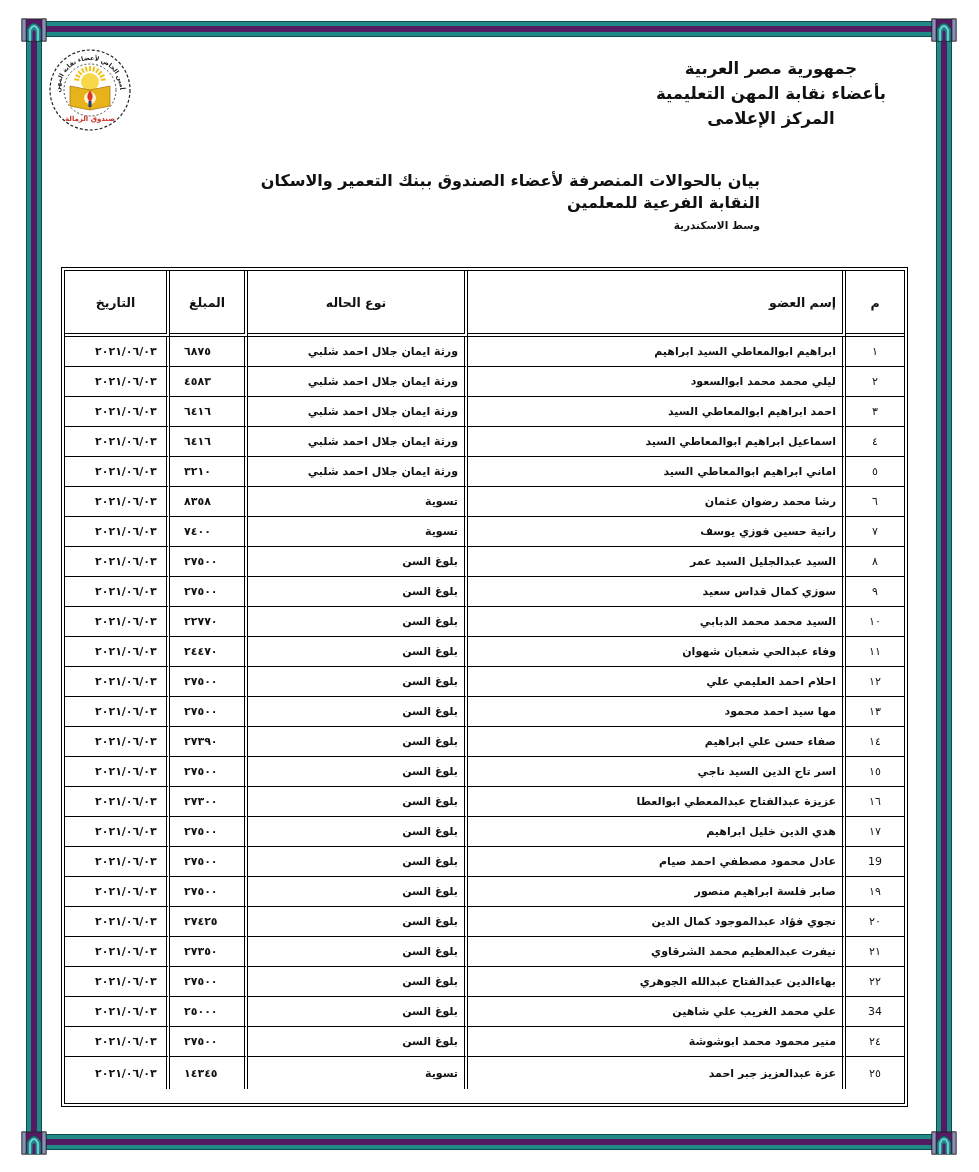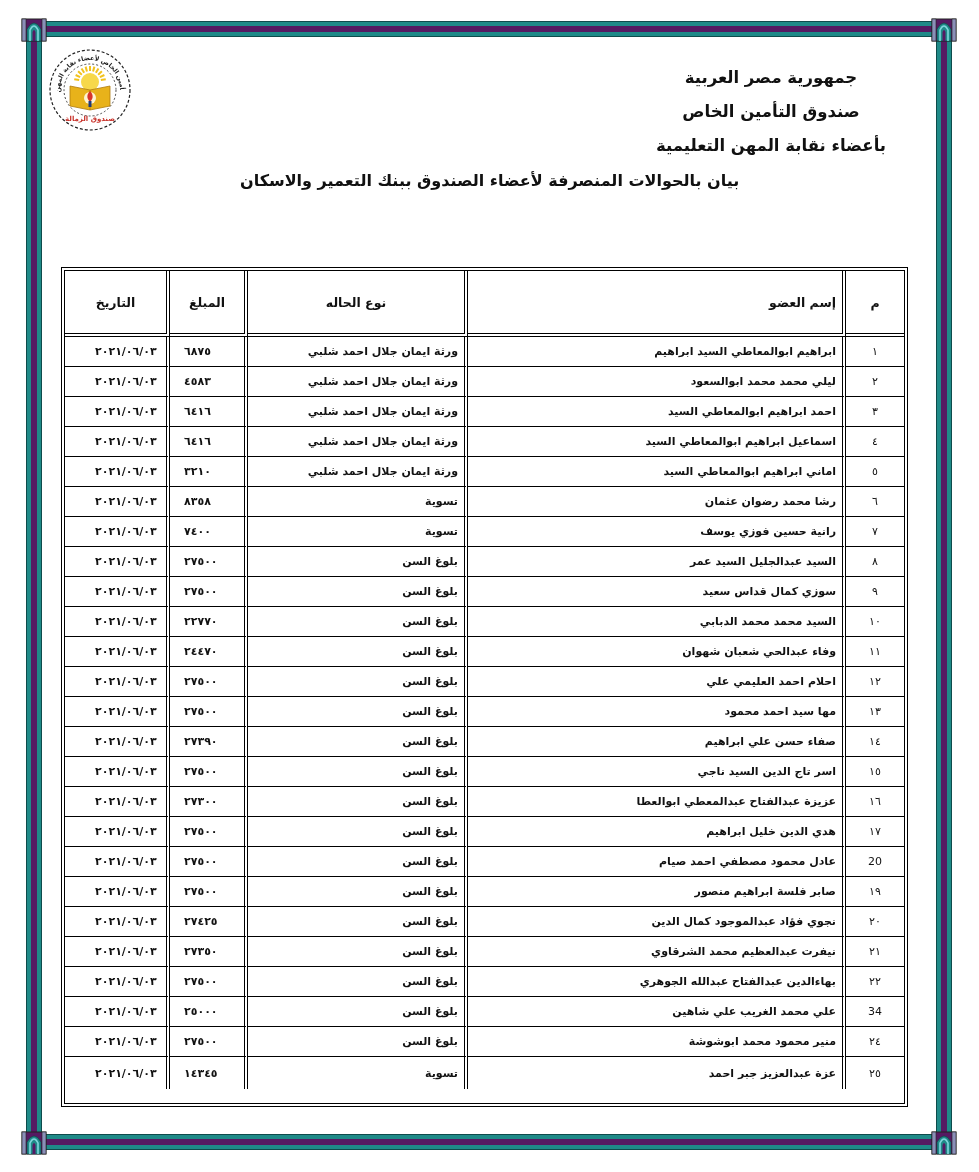--- a/index.html
+++ b/index.html
@@ -19,24 +19,24 @@
   .corner { position:absolute; width:26px; height:28px; }
   .corner svg { display:block; }
   #corner-tl { left:21px; top:15px; }
   #corner-tr { left:931px; top:15px; }
   #corner-bl { left:21px; top:1128px; }
   #corner-br { left:931px; top:1128px; }
 
   
   .org { position:absolute; right:78px; top:56px; width:260px; text-align:center;
          direction:rtl; font-weight:bold; font-size:16.5px; line-height:25px; }
-  .org div { white-space:nowrap;margin-top:9px; }
+  .org div { white-space:nowrap; }
   .logo { position:absolute; left:48px; top:48px; width:84px; height:84px; }
 
-  .titles { position:absolute; left:240px; top:170px; width:520px; text-align:left; direction:rtl; }
+  .titles { position:absolute; left:240px; top:170px; width:520px; text-align:right; direction:rtl; }
   .titles .t1 { font-weight:bold; font-size:16px; line-height:22px; white-space:nowrap; }
   .titles .t2 { font-weight:bold; font-size:16px; line-height:22px; white-space:nowrap; }
   .titles .t3 { font-weight:bold; font-size:10.5px; line-height:18px; margin-top:2px; white-space:nowrap; }
 
   
   .tbl-wrap { position:absolute; left:61px; top:267px; width:847px; height:840px;
               border:3px double #000; border-width:4px; border-style:double; box-sizing:border-box; }
   table { border-collapse:separate; border-spacing:0; width:100%; direction:rtl; table-layout:fixed; }
   th, td { box-sizing:border-box; padding:0 6px; }
   th { height:66px; font-size:12.5px; font-weight:bold; text-align:center;
@@ -129,26 +129,28 @@
     <path d="M 42 42 L 42 62" stroke="#b07c10" stroke-width="0.8"></path>
     <circle cx="42" cy="50" r="6" fill="#fff4d0"></circle>
     <path d="M 42 43 C 46 47 45 51 42 54 C 39 51 38 47 42 43 Z" fill="#d8342a"></path>
     <rect x="40.5" y="53" width="3" height="6" fill="#1e3a7a"></rect>
     <text x="42" y="73" font-size="7" font-weight="bold" fill="#c8322a" text-anchor="middle" font-family="DejaVu Sans, sans-serif">صندوق الزمالة</text>
   </svg>
 </div>
 
 <div class="org">
   <div>جمهورية مصر العربية</div>
-  <div>صندوق التأمين الخاص</div>
   <div>بأعضاء نقابة المهن التعليمية</div>
+  <div>المركز الإعلامى</div>
 </div>
 
 <div class="titles">
   <div class="t1">بيان بالحوالات المنصرفة لأعضاء الصندوق ببنك التعمير والاسكان</div>
+  <div class="t2">النقابة الفرعية للمعلمين</div>
+  <div class="t3">وسط الاسكندرية</div>
 </div>
 
 <div class="tbl-wrap">
   <table>
     <thead>
       <tr>
         <th class="c-idx">م</th>
         <th class="c-name" style="">إسم العضو</th>
         <th class="c-status" style="text-align:center">نوع الحاله</th>
         <th class="c-amount" style="text-align:center;padding-left:6px">المبلغ</th>
@@ -269,21 +271,21 @@
           <td class="c-date">٢٠٢١/٠٦/٠٣</td>
         </tr>
         <tr>
           <td class="c-idx">١٧</td>
           <td class="c-name">هدي الدين خليل ابراهيم</td>
           <td class="c-status">بلوغ السن</td>
           <td class="c-amount">٢٧٥٠٠</td>
           <td class="c-date">٢٠٢١/٠٦/٠٣</td>
         </tr>
         <tr>
-          <td class="c-idx">20</td>
+          <td class="c-idx">19</td>
           <td class="c-name">عادل محمود مصطفي احمد صيام</td>
           <td class="c-status">بلوغ السن</td>
           <td class="c-amount">٢٧٥٠٠</td>
           <td class="c-date">٢٠٢١/٠٦/٠٣</td>
         </tr>
         <tr>
           <td class="c-idx">١٩</td>
           <td class="c-name">صابر فلسة ابراهيم منصور</td>
           <td class="c-status">بلوغ السن</td>
           <td class="c-amount">٢٧٥٠٠</td>

